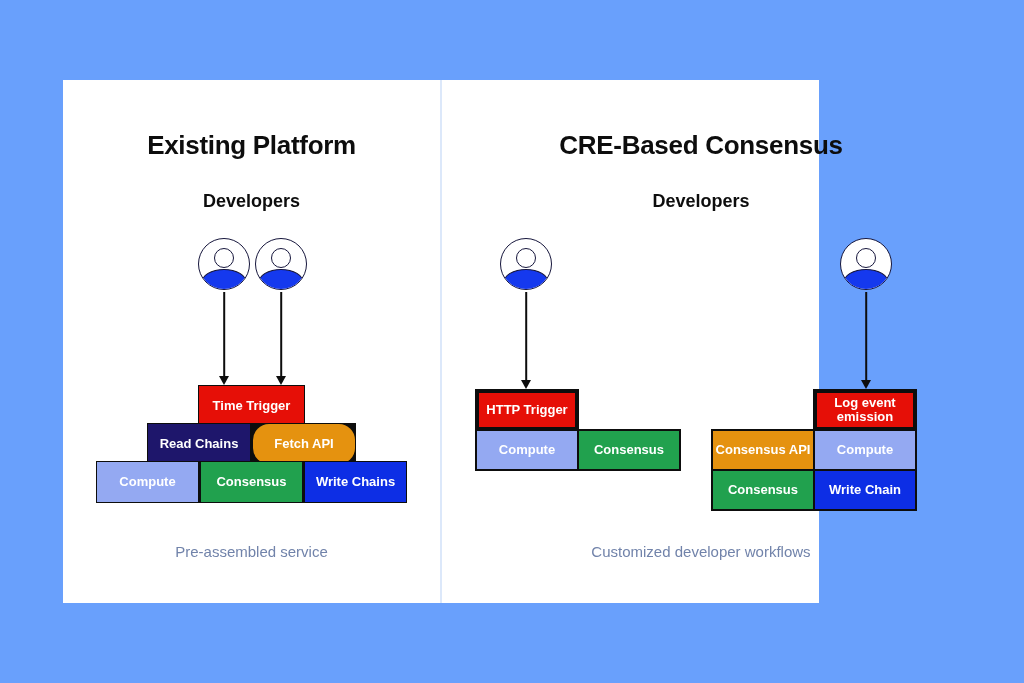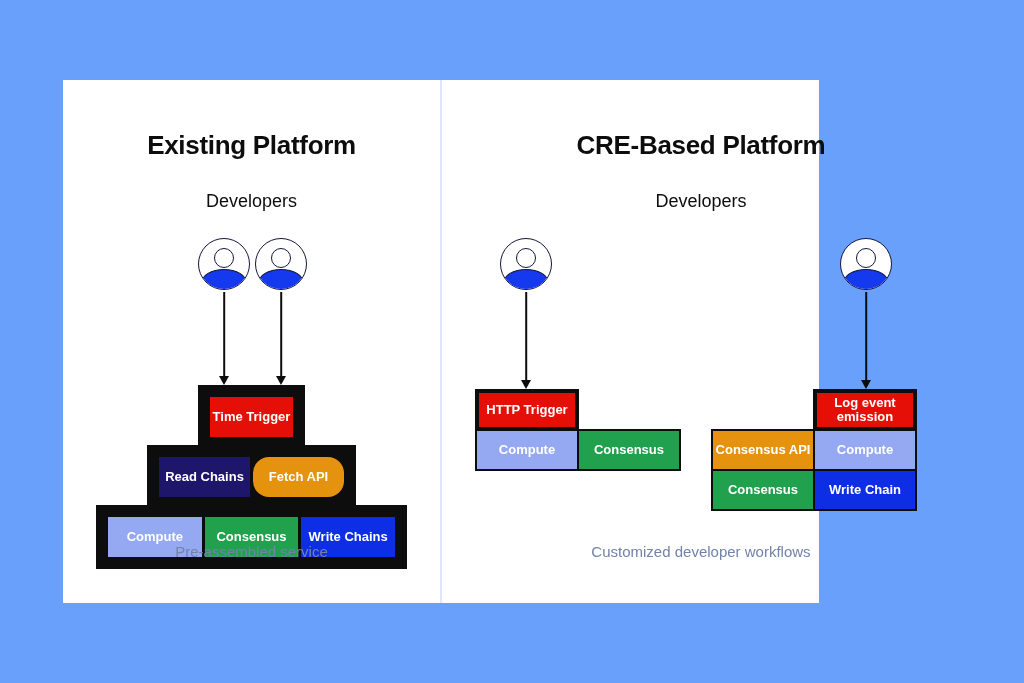--- a/index.html
+++ b/index.html
@@ -22,21 +22,21 @@
     position:absolute; left:377px; top:0; width:2px; height:523px;
     background:#dce8fa;
   }
   .panel-title {
     position:absolute; top:50px; left:0; width:100%;
     text-align:center; font-size:26px; font-weight:700; color:#0d0d0d;
     letter-spacing:-0.3px;
   }
   .panel-subtitle {
     position:absolute; top:111px; left:0; width:100%;
-    text-align:center; font-size:18px; font-weight:400; color:#0d0d0d;
+    text-align:center; font-size:18px; font-weight:700; color:#0d0d0d;
   }
   .caption {
     position:absolute; top:454px; left:0; width:100%;
     text-align:center; font-size:15px; font-weight:400; color:#7183aa;margin-top:9px;
   }
   
   .avatar {
     position:absolute; width:52px; height:52px;
     border:1.6px solid #16163c; border-radius:50%;
     background:#fff; overflow:hidden;
@@ -62,21 +62,21 @@
     width:0; height:0;
     border-left:5px solid transparent; border-right:5px solid transparent;
     border-top:9px solid #0d0d0d;
   }
   
   .pyramid {
     position:absolute; top:305px; left:0; width:100%;
     display:flex; flex-direction:column; align-items:center;
   }
   .pyr-row {
-    display:flex; gap:3px; padding:12px; background:#0d0d0d;
+    display:flex; gap:3px; padding:1px; background:#0d0d0d;
   }
   .pyr-row + .pyr-row { margin-top:-4px; }
   .pyr-row .block { height:40px; }
   .row-1 { width:107px; }
   .row-2 { width:209px; }
   .row-3 { width:311px; }
   .block {
     flex:1; display:flex; align-items:center; justify-content:center;
     color:#ffffff; font-weight:700; font-size:13px; text-align:center;
     line-height:14px;
@@ -137,21 +137,21 @@
           <div class="block" style="background: rgb(13, 46, 229);">Write Chains</div>
         </div>
       </div>
 
       <div class="caption">Pre-assembled service</div>
     </div>
 
     <div class="divider"></div>
 
     <div class="panel panel-right">
-      <div class="panel-title">CRE-Based Platform</div>
+      <div class="panel-title">CRE-Based Consensus</div>
       <div class="panel-subtitle">Developers</div>
 
       <div class="avatar" style="left:58px; top:158px;">
         <div class="head"></div>
         <div class="torso"></div>
       </div>
       <div class="avatar" style="left:398px; top:158px;">
         <div class="head"></div>
         <div class="torso"></div>
       </div>

